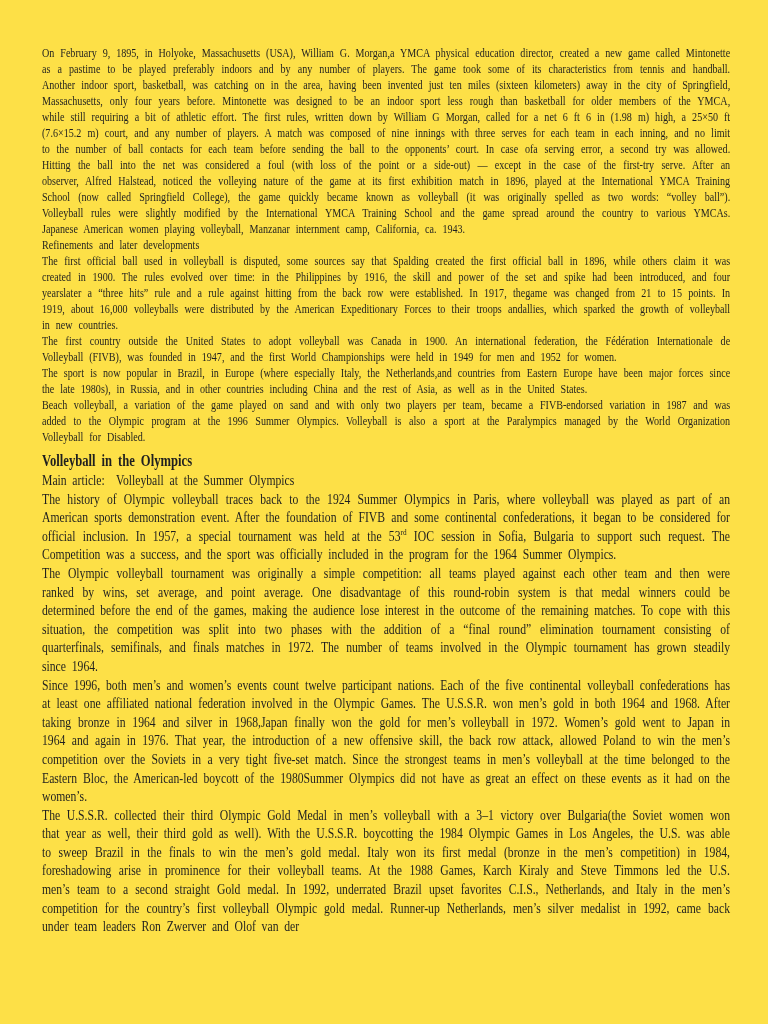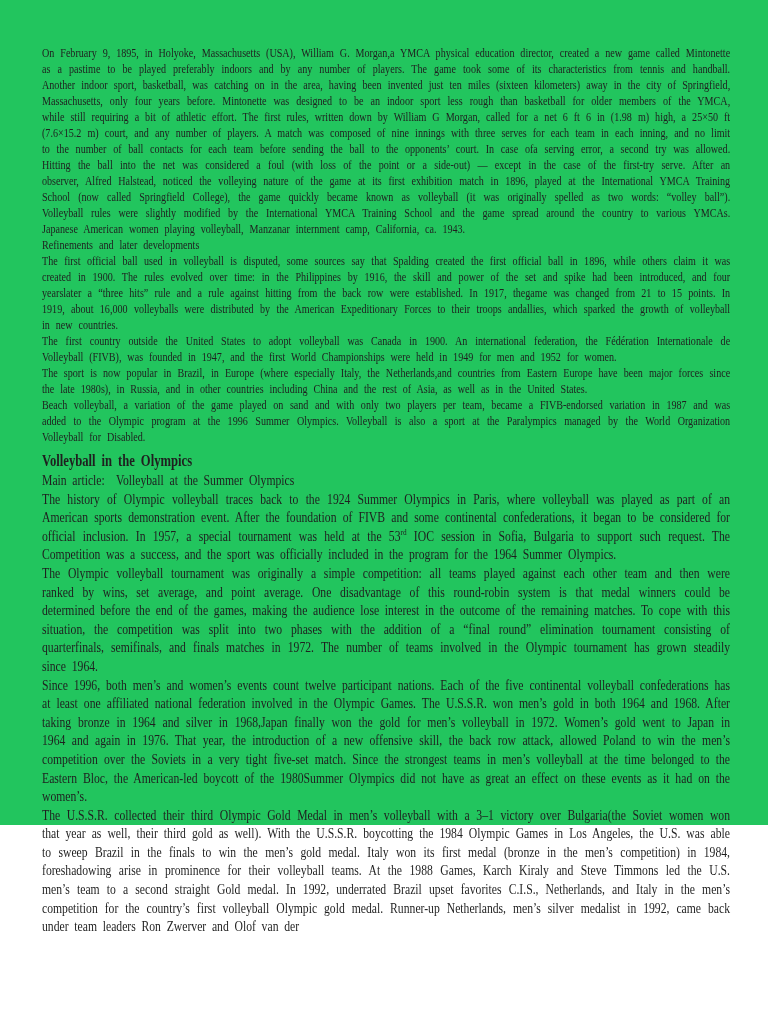--- a/index.html
+++ b/index.html
@@ -10,23 +10,23 @@
   body {
     width: 768px;
     height: 1024px;
     overflow: hidden;
     font-family: "Liberation Serif", serif;
     color: #1f1f1f;
   }
   .page {
     box-sizing: border-box;
     width: 768px;
-    height: 825px;
+    height: 1024px;
     padding: 45px 38px 0 42px;
-    background: #22c55e;
+    background: #fde047;
   }
   
   .history-section {
     width: 920px;                 
     transform: scaleX(0.748);
     transform-origin: 0 0;
     font-size: 13.5px;
     line-height: 16px;
     word-spacing: 4.5px;
     text-align: justify;

